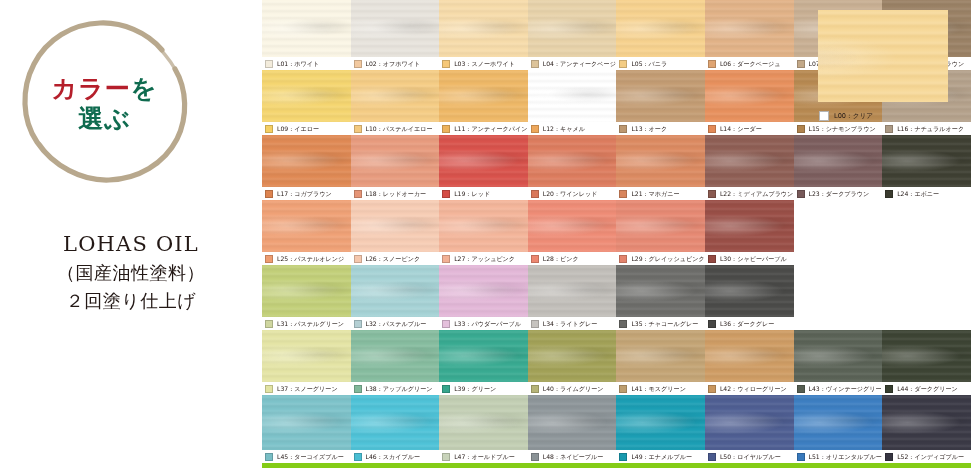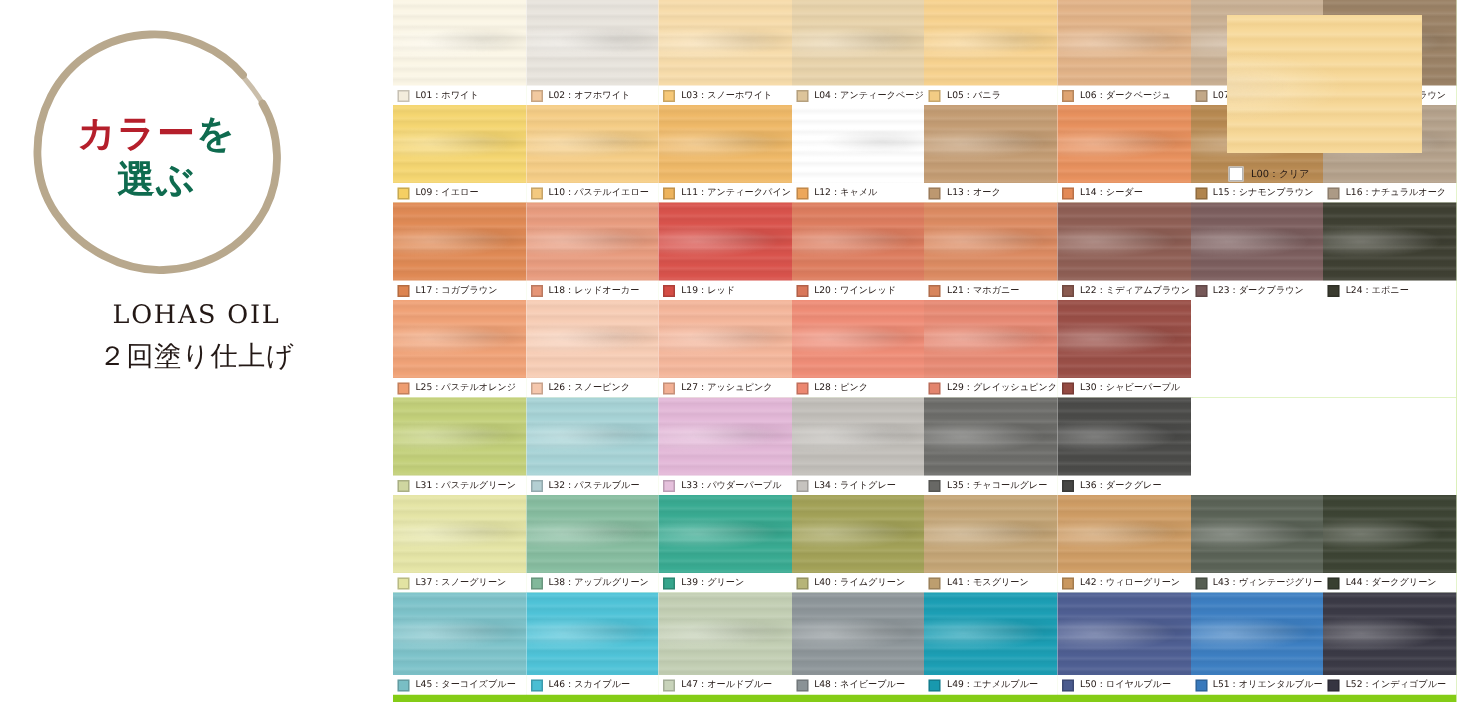--- a/index.html
+++ b/index.html
@@ -58,21 +58,21 @@
   .circle-line1 {
     font-family: "DejaVu Sans", "Liberation Sans", sans-serif;
     font-size: 25px;
     font-weight: 700;
     letter-spacing: 1px;
     white-space: nowrap;
   }
   .ct-red { color: #b51f2b; }
   .ct-green { color: #0f6b4f; }
   .circle-line2 {
-    font-family: Liberation Serif, serif;
+    font-family: Liberation Mono, monospace;
     font-size: 25px;
     font-weight: 700;
     color: #0f6b4f;
     letter-spacing: 1px;
     margin-top: 2px;
     white-space: nowrap;
   }
 
   #product-block {
     position: absolute;
@@ -81,23 +81,24 @@
     width: 262px;
     text-align: center;
     color: #231815;
   }
   .prod-line {
     display: block;
     white-space: nowrap;
   }
   .prod-name {
     font-family: "DejaVu Serif", "Liberation Serif", serif;
-    font-size: 17px;
+    font-size: 21px;
     letter-spacing: 1.2px;
     margin-bottom: 5px;
+    margin-top: 32px;
   }
   .prod-sub {
     font-family: "DejaVu Sans", "Liberation Sans", sans-serif;
     font-size: 18px;
     letter-spacing: 0.5px;
     margin-bottom: 4px;
   }
   .prod-sub2 {
     font-family: "DejaVu Sans", "Liberation Sans", sans-serif;
     font-size: 18px;
@@ -280,20 +281,21 @@
 
     <div id="circle-text">
       <div class="circle-line1">
         <span class="ct-red">カラー</span><span class="ct-green">を</span>
       </div>
       <div class="circle-line2">選ぶ</div>
     </div>
 
     <div id="product-block">
       <span class="prod-line prod-name">LOHAS OIL</span>
+      <span class="prod-line prod-sub">（国産油性塗料）</span>
       <span class="prod-line prod-sub2">２回塗り仕上げ</span>
     </div>
   </div>
 
   <div id="swatch-grid">
 
     <div class="grid-row row-first">
         <div class="swatch-cell">
           <div class="swatch-img" style="background: rgb(251, 246, 230);"></div>
           <div class="swatch-label">

